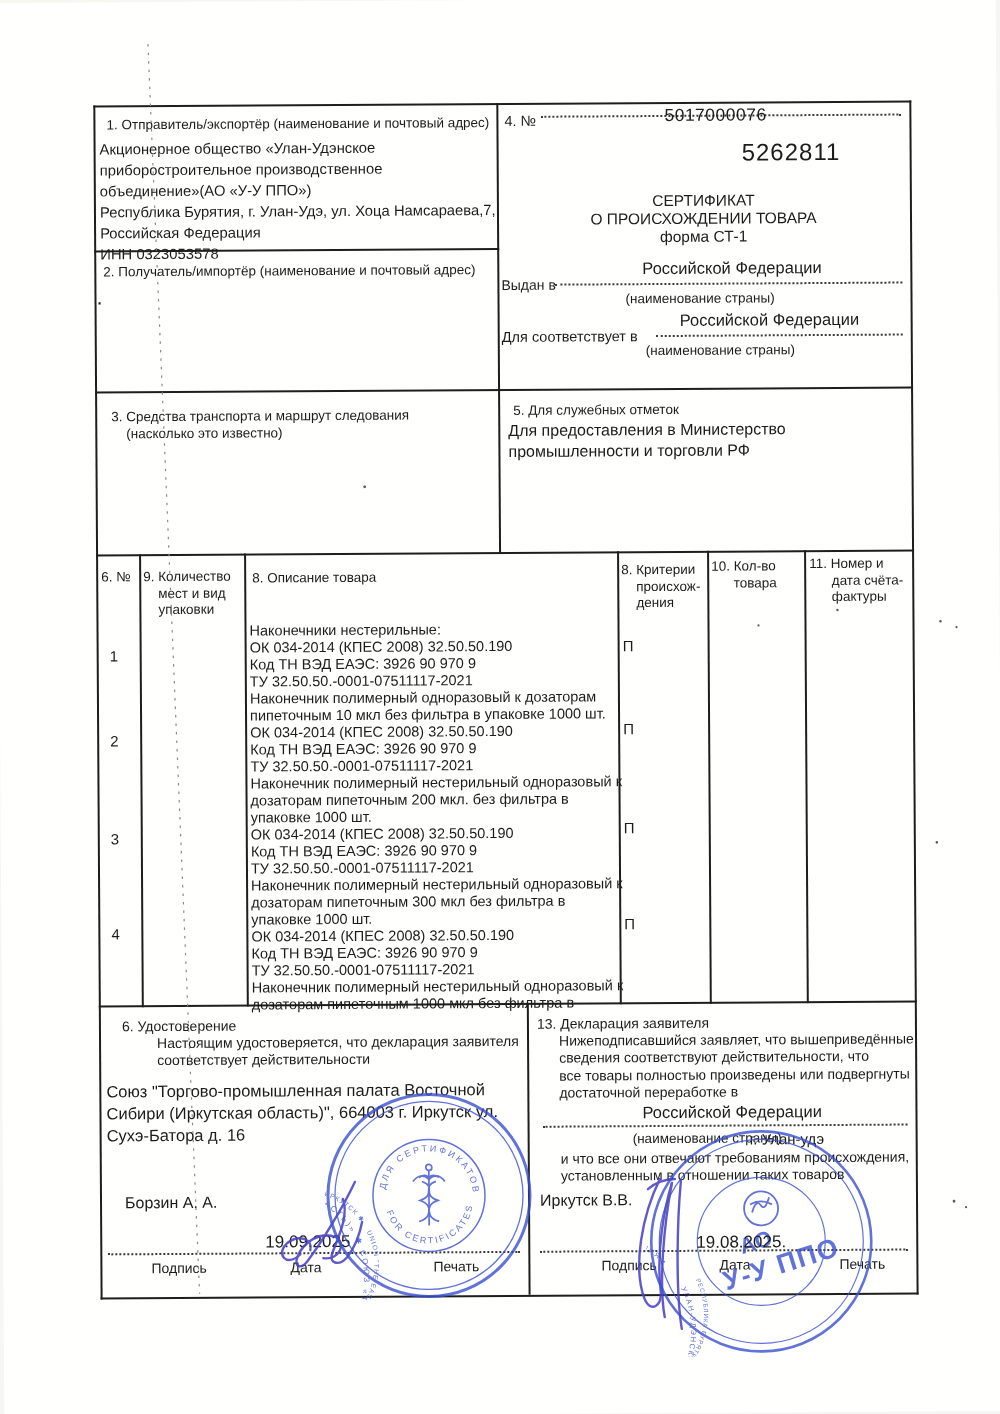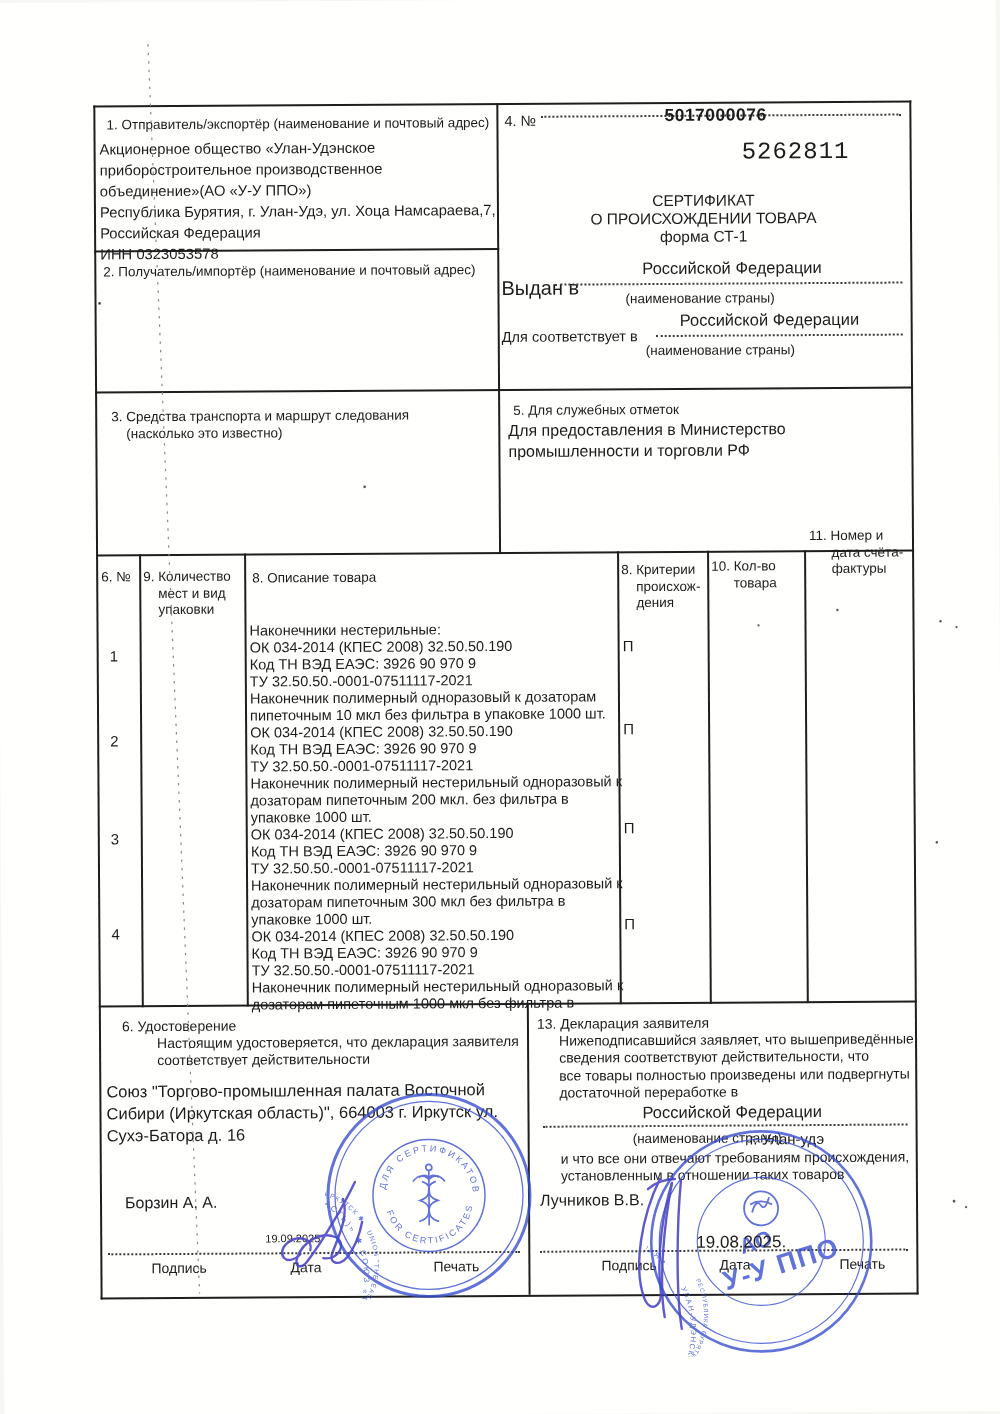--- a/index.html
+++ b/index.html
@@ -12,21 +12,21 @@
   .c{text-align:center;}
   .dots{position:absolute;border-bottom:2.2px dotted #3a3a3a;height:0;}
   .ln{white-space:nowrap;}
   .goods .ln{height:17px;font-size:14.5px;}
   .box1lines .ln{height:21px;font-size:14.8px;}
   .org .ln{height:22px;font-size:16.5px;}
   .decl .ln{height:17.3px;font-size:14px;}
   .cert12 .ln{height:17.3px;font-size:14px;}
   .stamp{position:absolute;opacity:0.8;}
   .artifacts{position:absolute;left:0;top:0;width:1000px;height:1414px;pointer-events:none;}
-  .bigserial{font-size:24px;letter-spacing:1px;font-family:Liberation Mono, monospace;}
+  .bigserial{font-size:24px;letter-spacing:1px;}
 </style>
 </head>
 <body>
 
 <div class="sheet">
 
   <div class="hline" style="left:97px;top:103px;width:818px;height:2px"></div>
   <div class="hline" style="left:97px;top:1295px;width:818px;height:2px"></div>
   <div class="vline" style="left:97px;top:103px;width:2px;height:1194px"></div>
   <div class="vline" style="left:913px;top:103px;width:2px;height:1194px"></div>
@@ -47,28 +47,28 @@
     <div class="ln">Акционерное общество «Улан-Удэнское</div>
     <div class="ln">приборостроительное производственное</div>
     <div class="ln">объединение»(АО «У-У ППО»)</div>
     <div class="ln">Республика Бурятия, г. Улан-Удэ, ул. Хоца Намсараева,7,</div>
     <div class="ln">Российская Федерация</div>
     <div class="ln">ИНН 0323053578</div>
   </div>
 
   <div class="t" style="left:508px;top:113px;font-size:14.5px">4. №</div>
   <div class="dots" style="left:545px;top:116px;width:360px"></div>
-  <div class="t" style="left:668px;top:106px;font-size:17.5px;font-weight:bold;letter-spacing:.5px">5017000076</div>
+  <div class="t" style="left:668px;top:106px;font-size:17.5px;font-weight:normal;letter-spacing:.5px">5017000076</div>
   <div class="t bigserial" style="left:745px;top:140px">5262811</div>
   <div class="t c" style="left:500px;top:193px;width:413px;font-size:15.5px;line-height:18px">
     <div>СЕРТИФИКАТ</div>
     <div>О ПРОИСХОЖДЕНИИ ТОВАРА</div>
     <div>форма СТ-1</div>
   </div>
-  <div class="t" style="left:504px;top:277px;font-size:20px">Выдан в</div>
+  <div class="t" style="left:504px;top:277px;font-size:14px">Выдан в</div>
   <div class="t" style="left:645px;top:260px;font-size:16.5px">Российской Федерации</div>
   <div class="dots" style="left:558px;top:284px;width:347px"></div>
   <div class="t" style="left:628px;top:292px;font-size:13.5px">(наименование страны)</div>
   <div class="t" style="left:504px;top:329px;font-size:14.5px">Для соответствует в</div>
   <div class="t" style="left:682px;top:312px;font-size:16.5px">Российской Федерации</div>
   <div class="dots" style="left:658px;top:336px;width:247px"></div>
   <div class="t" style="left:648px;top:344px;font-size:13.5px">(наименование страны)</div>
 
   <div class="t lbl" style="left:106px;top:262px">2. Получатель/импортёр (наименование и почтовый адрес)</div>
   <div class="t" style="left:100px;top:288px;font-size:15px;font-weight:bold">.</div>
@@ -83,21 +83,21 @@
   <div class="t lbl" style="left:102px;top:567px">6. №</div>
   <div class="t lbl pre" style="left:144px;top:567px">9. Количество
     мест и вид
     упаковки</div>
   <div class="t lbl" style="left:253px;top:569px">8. Описание товара</div>
   <div class="t lbl pre" style="left:622px;top:563px">8. Критерии
     происхож-
     дения</div>
   <div class="t lbl pre" style="left:712px;top:560px">10. Кол-во
       товара</div>
-  <div class="t lbl pre" style="left:810px;top:530px">11. Номер и
+  <div class="t lbl pre" style="left:810px;top:558px">11. Номер и
       дата счёта-
       фактуры</div>
 
   <div class="t" style="left:110px;top:645px;font-size:15px">1</div>
   <div class="t" style="left:110px;top:730px;font-size:15px">2</div>
   <div class="t" style="left:110px;top:828px;font-size:15px">3</div>
   <div class="t" style="left:110px;top:923px;font-size:15px">4</div>
 
   <div class="t goods" style="left:250px;top:621px;width:365px">
     <div class="ln">Наконечники нестерильные:</div>
@@ -134,41 +134,41 @@
   <div class="t cert12" style="left:155px;top:1033px">
     <div class="ln">Настоящим удостоверяется, что декларация заявителя</div>
     <div class="ln">соответствует действительности</div>
   </div>
   <div class="t org" style="left:104px;top:1080px">
     <div class="ln">Союз "Торгово-промышленная палата Восточной</div>
     <div class="ln">Сибири (Иркутская область)", 664003 г. Иркутск ул.</div>
     <div class="ln">Сухэ-Батора д. 16</div>
   </div>
   <div class="t" style="left:122px;top:1192px;font-size:16px">Борзин А. А.</div>
-  <div class="t" style="left:262px;top:1231px;font-size:11px">19.09.2025</div>
+  <div class="t" style="left:262px;top:1231px;font-size:17px">19.09.2025</div>
   <div class="dots" style="left:105px;top:1251px;width:412px"></div>
   <div class="t" style="left:148px;top:1258px;font-size:14px">Подпись</div>
   <div class="t" style="left:287px;top:1258px;font-size:14px">Дата</div>
   <div class="t" style="left:430px;top:1258px;font-size:14px">Печать</div>
 
   <div class="t" style="left:535px;top:1016px;font-size:14px">13. Декларация заявителя</div>
   <div class="t decl" style="left:557px;top:1033px">
     <div class="ln">Нижеподписавшийся заявляет, что вышеприведённые</div>
     <div class="ln">сведения соответствуют действительности, что</div>
     <div class="ln">все товары полностью произведены или подвергнуты</div>
     <div class="ln">достаточной переработке в</div>
   </div>
   <div class="t" style="left:640px;top:1104px;font-size:16.5px">Российской Федерации</div>
   <div class="dots" style="left:540px;top:1126px;width:365px"></div>
   <div class="t" style="left:630px;top:1132px;font-size:13.5px">(наименование страны)</div>
   <div class="t decl" style="left:558px;top:1151px">
     <div class="ln">и что все они отвечают требованиям происхождения,</div>
     <div class="ln">установленным в отношении таких товаров</div>
   </div>
-  <div class="t" style="left:537px;top:1192px;font-size:16px">Лучников В.В.</div>
+  <div class="t" style="left:537px;top:1192px;font-size:16px">Иркутск В.В.</div>
   <div class="t" style="left:747px;top:1132px;font-size:15px">г. Улан-удэ</div>
   <div class="dots" style="left:537px;top:1251px;width:368px"></div>
   <div class="t" style="left:598px;top:1258px;font-size:14px">Подпись</div>
   <div class="t" style="left:716px;top:1258px;font-size:14px">Дата</div>
   <div class="t" style="left:836px;top:1258px;font-size:14px">Печать</div>
 
   <svg class="stamp" style="left:322px;top:1091px;z-index:3" width="208" height="208" viewBox="0 0 208 208">
     <g fill="none" stroke="#3a4fd0">
       <circle cx="104" cy="104" r="101" stroke-width="3"></circle>
       <circle cx="104" cy="104" r="94" stroke-width="1.3"></circle>

